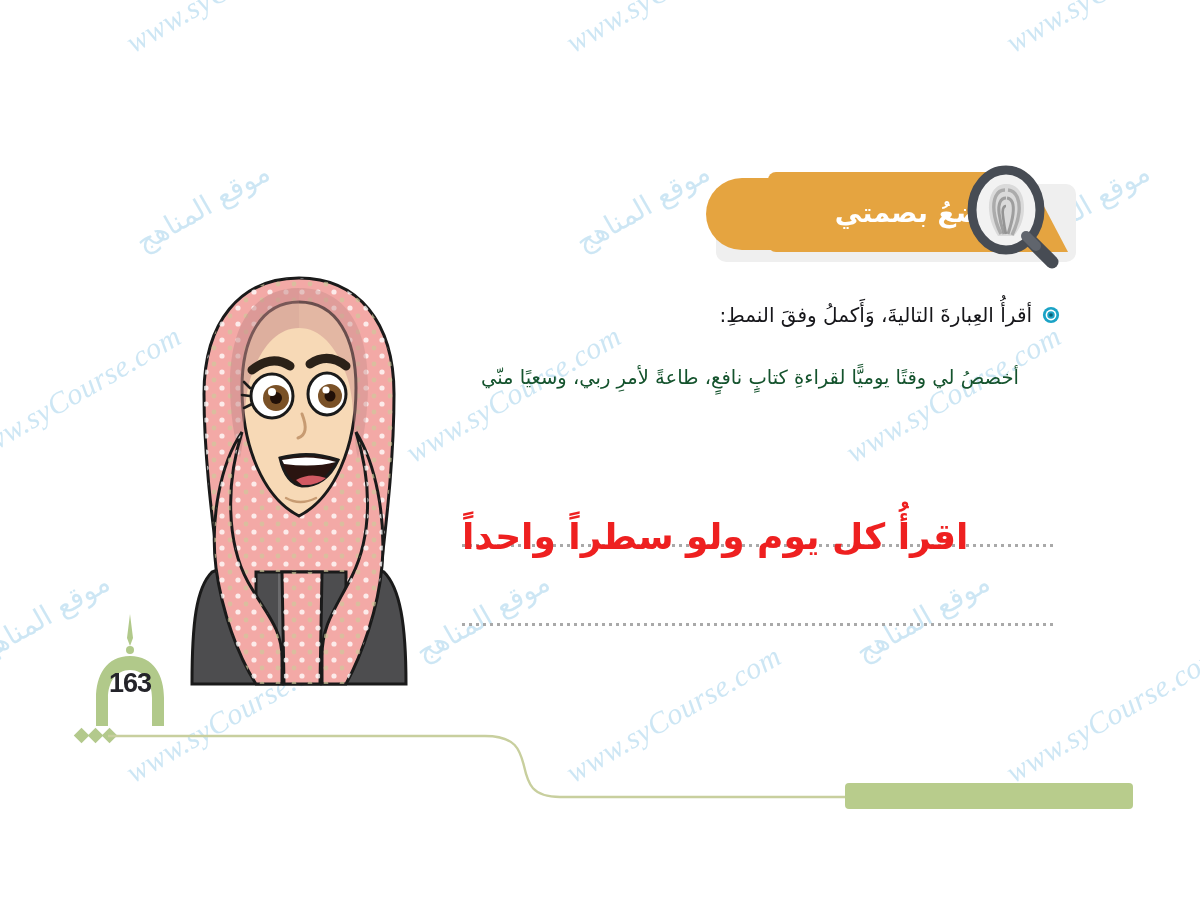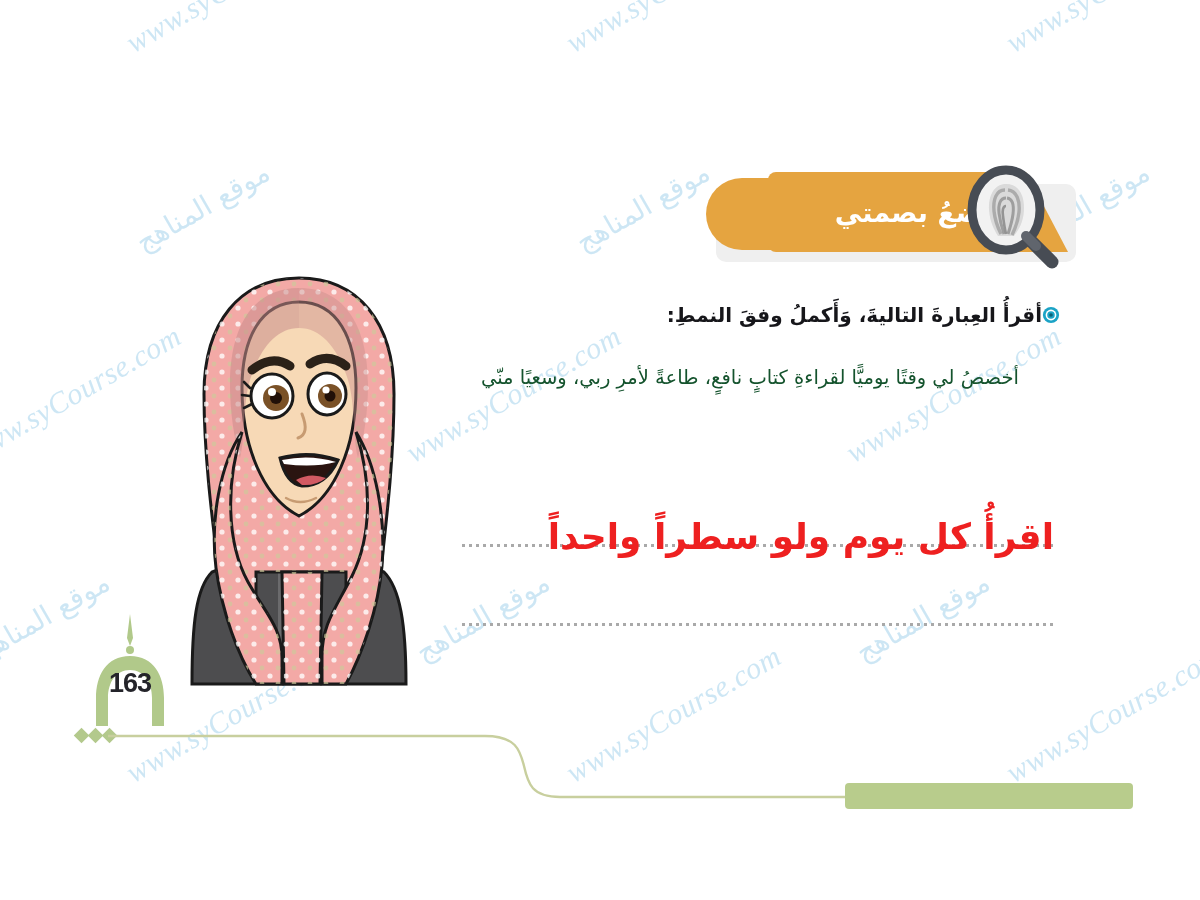--- a/index.html
+++ b/index.html
@@ -111,21 +111,21 @@
     width: 620px;
     direction: rtl;
     text-align: right;
     z-index: 15;
   }
   .instr-row {
     display: flex;
     flex-direction: row;
     align-items: flex-start;
     justify-content: flex-start;
-    font-weight: bold;
+    gap: 10px;
   }
   .bullet-icon {
     flex: 0 0 auto;
     margin-top: 6px;
   }
   .instr-text {
     font-size: 20px;
     color: #16161a;
     line-height: 1.5;
     font-family: "DejaVu Sans", sans-serif;
@@ -162,21 +162,21 @@
   .answer-text {
     position: absolute;
     left: 0;
     top: -4px;
     width: 592px;
     color: #ee2020;
     font-size: 36px;
     font-weight: bold;
     line-height: 1.28;
     direction: rtl;
-    text-align: right;
+    text-align: left;
     font-family: "DejaVu Sans", sans-serif;
     letter-spacing: 1px;
   }
 
   
   .girl {
     position: absolute;
     left: 186px;
     top: 272px;
     width: 226px;

